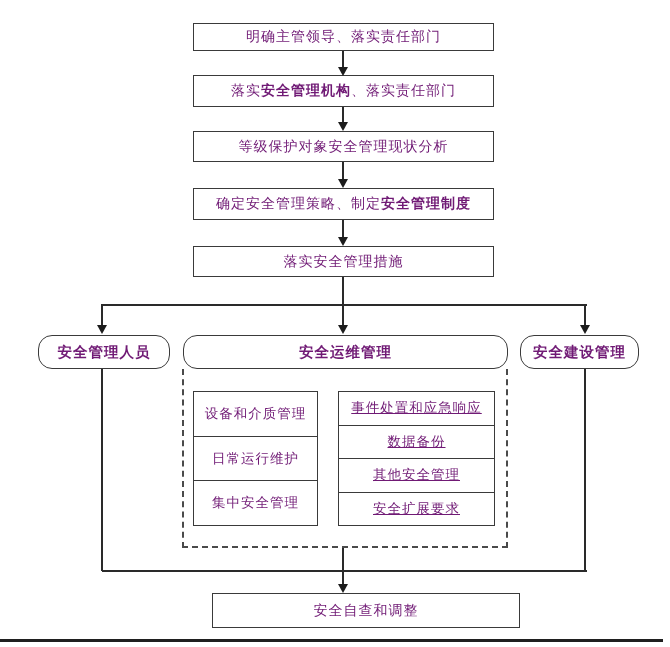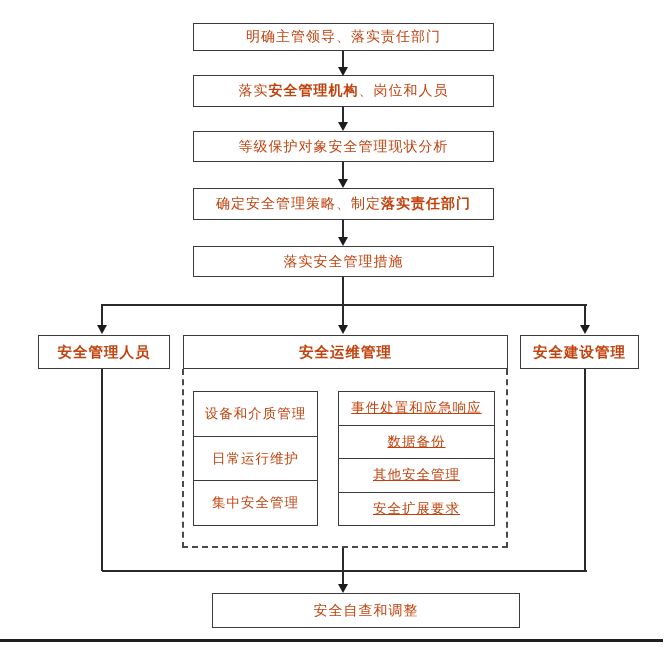--- a/index.html
+++ b/index.html
@@ -1,27 +1,27 @@
 <!DOCTYPE html>
 <html><head>
 <meta charset="utf-8">
 <style>
   html,body{margin:0;padding:0;background:#fff;}
   #canvas{
     position:relative;width:670px;height:647px;background:#ffffff;
-    font-family:"Liberation Serif","DejaVu Serif",serif;color:#c2410c;
+    font-family:"Liberation Serif","DejaVu Serif",serif;color:#701a75;
     overflow:hidden;
   }
   .box{
     position:absolute;background:#ffffff;border:1.6px solid #3a3a3a;
     display:flex;align-items:center;justify-content:center;
     font-size:14px;letter-spacing:1px;box-sizing:border-box;text-align:center;
   }
   .bold{font-weight:bold;}
-  .hdr{font-weight:bold;font-size:14.5px;}
+  .hdr{font-weight:bold;font-size:14.5px;border-radius:14px;}
   .vline{position:absolute;width:2px;background:#2a2a2a;}
   .hline{position:absolute;height:2px;background:#2a2a2a;}
   .arrowhead{
     position:absolute;width:0;height:0;
     border-left:5px solid transparent;border-right:5px solid transparent;
     border-top:9px solid #1c1c1c;
   }
   .dashed{
     position:absolute;box-sizing:border-box;background:transparent;
     border-left:2px dashed #4a4a4a;border-right:2px dashed #4a4a4a;
@@ -41,29 +41,29 @@
 </head>
 <body>
 
 <div id="canvas">
 
   <div class="box" style="left:193px;top:23px;width:301px;height:28px;">
     <span>明确主管领导、落实责任部门</span>
   </div>
 
   <div class="box" style="left:193px;top:75px;width:301px;height:32px;">
-    <span><span>落实</span><span class="bold">安全管理机构</span><span>、岗位和人员</span></span>
+    <span><span>落实</span><span class="bold">安全管理机构</span><span>、落实责任部门</span></span>
   </div>
 
   <div class="box" style="left:193px;top:131px;width:301px;height:31px;">
     <span>等级保护对象安全管理现状分析</span>
   </div>
 
   <div class="box" style="left:193px;top:188px;width:301px;height:32px;">
-    <span><span>确定安全管理策略、制定</span><span class="bold">落实责任部门</span><span></span></span>
+    <span><span>确定安全管理策略、制定</span><span class="bold">安全管理制度</span><span></span></span>
   </div>
 
   <div class="box" style="left:193px;top:246px;width:301px;height:31px;text-align:center;">
     <span>落实安全管理措施</span>
   </div>
 
   <div class="vline" style="left:342px;top:51px;height:17px;"></div>
   <div class="arrowhead" style="left:338px;top:67px;"></div>
 
   <div class="vline" style="left:342px;top:107px;height:16px;"></div>

